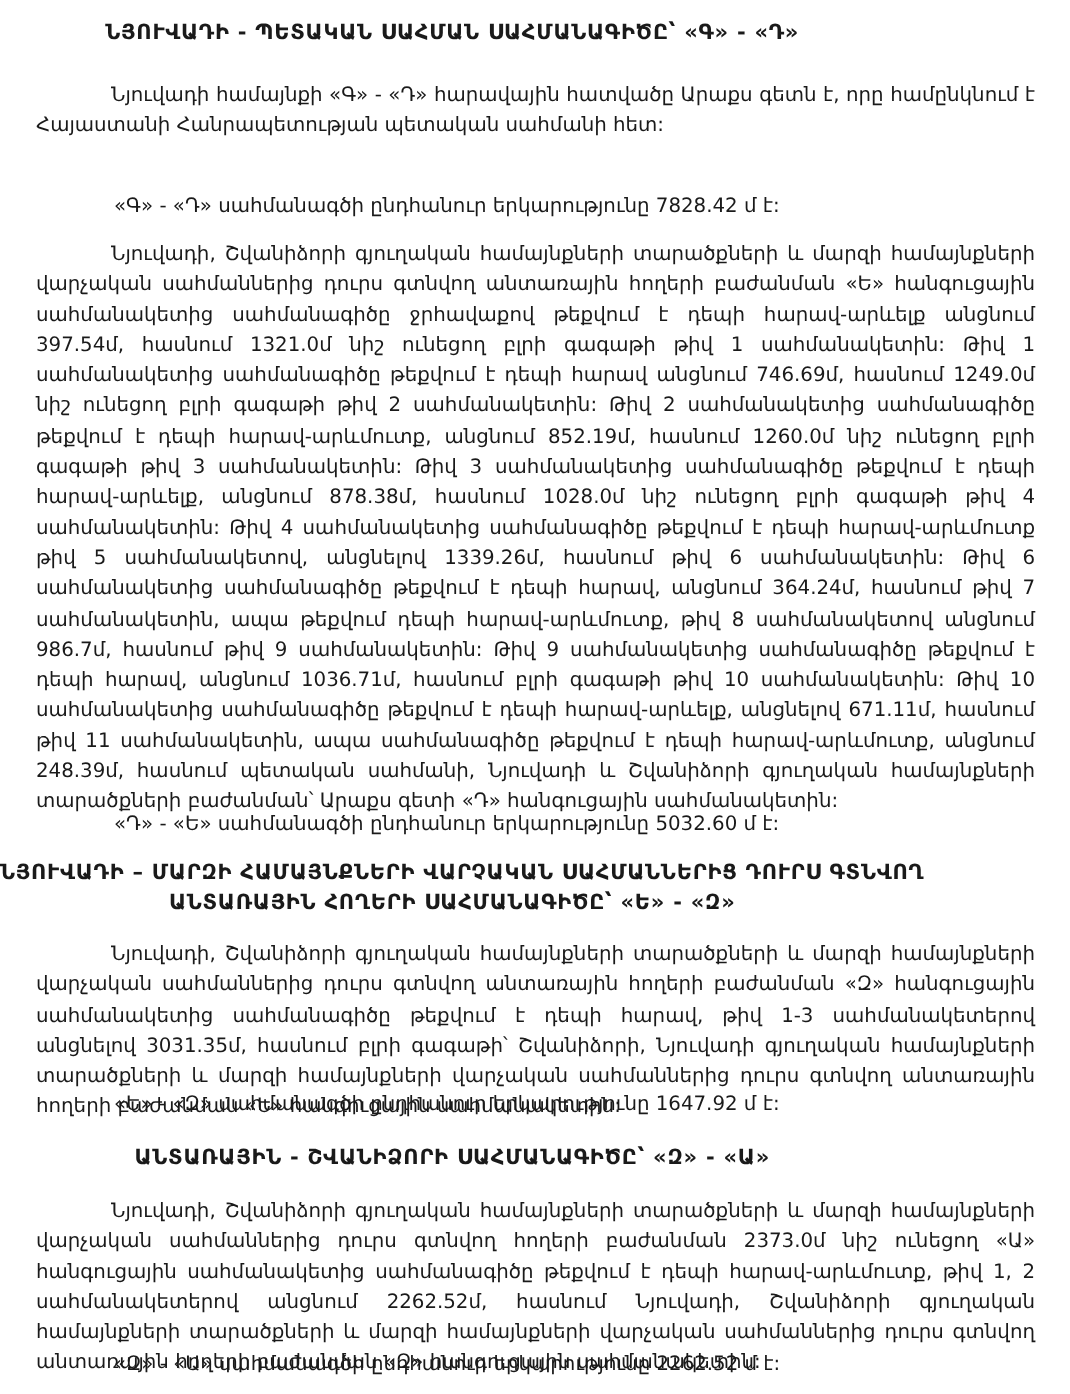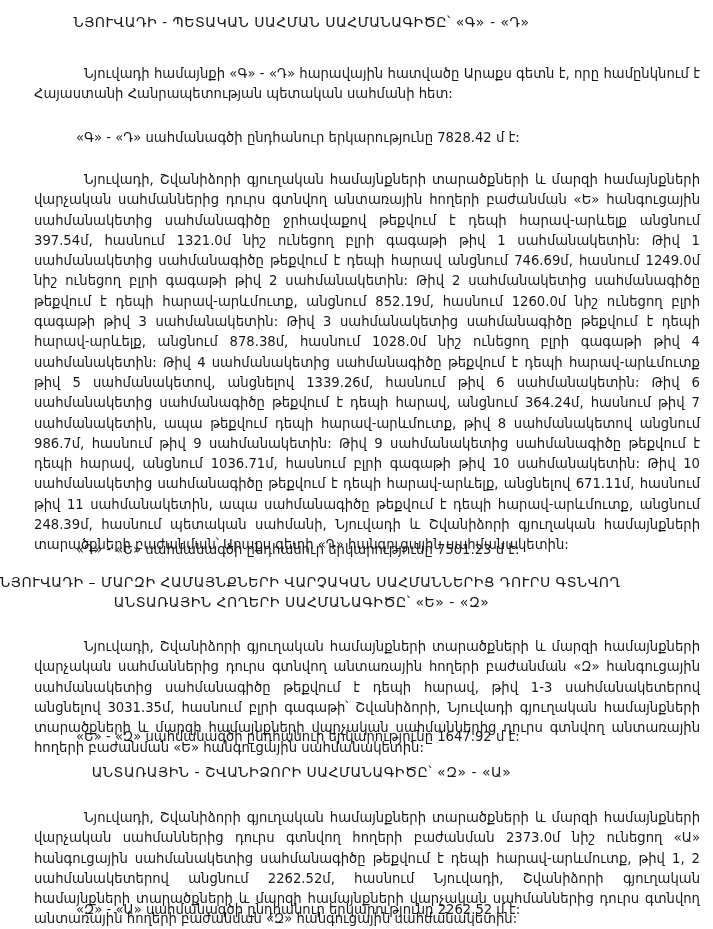--- a/index.html
+++ b/index.html
@@ -4,43 +4,43 @@
   <style>
     html, body { margin: 0; padding: 0; background: #ffffff; }
     body {
       width: 713px; height: 929px; overflow: hidden; position: relative;
       font-family: "DejaVu Sans", "Liberation Sans", sans-serif;
       color: #1a1a1a;
     }
     .page { position: absolute; left: 0; top: 0; width: 713px; height: 929px; }
     .heading {
       position: absolute; left: 0; width: 603px; text-align: center;
-      font-size: 14px; letter-spacing: 0.5px; font-weight: normal;
+      font-size: 14px; letter-spacing: 0.5px; font-weight: bold;
       line-height: 18px; white-space: nowrap;
     }
     .para {
       position: absolute; left: 22px; width: 666px;
       font-size: 13.2px; line-height: 20.3px; text-align: justify;
-      text-indent: 50px; margin: 12px;
+      text-indent: 50px; margin: 2px;
     }
     .total {
       position: absolute; left: 76px; font-size: 13.2px; line-height: 20px; white-space: nowrap;
     }
   </style>
 </head>
 <body>
 
 <div class="page">
 
   <div class="heading" style="top:13px;">ՆՅՈՒՎԱԴԻ - ՊԵՏԱԿԱՆ ՍԱՀՄԱՆ ՍԱՀՄԱՆԱԳԻԾԸ՝ «Գ» - «Դ»</div>
   <p class="para" style="top:52px;">Նյուվադի համայնքի «Գ» - «Դ» հարավային հատվածը Արաքս գետն է, որը համընկնում է Հայաստանի Հանրապետության պետական սահմանի հետ:</p>
   <div class="total" style="top:92px;margin-top:36px;">«Գ» - «Դ» սահմանագծի ընդհանուր երկարությունը 7828.42 մ է:</div>
 
   <p class="para" style="top:158px;">Նյուվադի, Շվանիձորի գյուղական համայնքների տարածքների և մարզի համայնքների վարչական սահմաններից դուրս գտնվող անտառային հողերի բաժանման «Ե» հանգուցային սահմանակետից սահմանագիծը ջրհավաքով թեքվում է դեպի հարավ-արևելք անցնում 397.54մ, հասնում 1321.0մ նիշ ունեցող բլրի գագաթի թիվ 1 սահմանակետին: Թիվ 1 սահմանակետից սահմանագիծը թեքվում է դեպի հարավ անցնում 746.69մ, հասնում 1249.0մ նիշ ունեցող բլրի գագաթի թիվ 2 սահմանակետին: Թիվ 2 սահմանակետից սահմանագիծը թեքվում է դեպի հարավ-արևմուտք, անցնում 852.19մ, հասնում 1260.0մ նիշ ունեցող բլրի գագաթի թիվ 3 սահմանակետին: Թիվ 3 սահմանակետից սահմանագիծը թեքվում է դեպի հարավ-արևելք, անցնում 878.38մ, հասնում 1028.0մ նիշ ունեցող բլրի գագաթի թիվ 4 սահմանակետին: Թիվ 4 սահմանակետից սահմանագիծը թեքվում է դեպի հարավ-արևմուտք թիվ 5 սահմանակետով, անցնելով 1339.26մ, հասնում թիվ 6 սահմանակետին: Թիվ 6 սահմանակետից սահմանագիծը թեքվում է դեպի հարավ, անցնում 364.24մ, հասնում թիվ 7 սահմանակետին, ապա թեքվում դեպի հարավ-արևմուտք, թիվ 8 սահմանակետով անցնում 986.7մ, հասնում թիվ 9 սահմանակետին: Թիվ 9 սահմանակետից սահմանագիծը թեքվում է դեպի հարավ, անցնում 1036.71մ, հասնում բլրի գագաթի թիվ 10 սահմանակետին: Թիվ 10 սահմանակետից սահմանագիծը թեքվում է դեպի հարավ-արևելք, անցնելով 671.11մ, հասնում թիվ 11 սահմանակետին, ապա սահմանագիծը թեքվում է դեպի հարավ-արևմուտք, անցնում 248.39մ, հասնում պետական սահմանի, Նյուվադի և Շվանիձորի գյուղական համայնքների տարածքների բաժանման՝ Արաքս գետի «Դ» հանգուցային սահմանակետին:</p>
-  <div class="total" style="top:540px;">«Դ» - «Ե» սահմանագծի ընդհանուր երկարությունը 7501.23 մ է:</div>
+  <div class="total" style="top:540px;">«Դ» - «Ե» սահմանագծի ընդհանուր երկարությունը 5032.60 մ է:</div>
 
   <div class="heading" style="top:573px;">ՆՅՈՒՎԱԴԻ – ՄԱՐԶԻ ՀԱՄԱՅՆՔՆԵՐԻ ՎԱՐՉԱԿԱՆ ՍԱՀՄԱՆՆԵՐԻՑ ԴՈՒՐՍ ԳՏՆՎՈՂ</div>
   <div class="heading" style="top:593px;">ԱՆՏԱՌԱՅԻՆ ՀՈՂԵՐԻ ՍԱՀՄԱՆԱԳԻԾԸ՝ «Ե» - «Զ»</div>
   <p class="para" style="top:625px;">Նյուվադի, Շվանիձորի գյուղական համայնքների տարածքների և մարզի համայնքների վարչական սահմաններից դուրս գտնվող անտառային հողերի բաժանման «Զ» հանգուցային սահմանակետից սահմանագիծը թեքվում է դեպի հարավ, թիվ 1-3 սահմանակետերով անցնելով 3031.35մ, հասնում բլրի գագաթի՝ Շվանիձորի, Նյուվադի գյուղական համայնքների տարածքների և մարզի համայնքների վարչական սահմաններից դուրս գտնվող անտառային հողերի բաժանման «Ե» հանգուցային սահմանակետին:</p>
   <div class="total" style="top:727px;">«Ե» - «Զ» սահմանագծի ընդհանուր երկարությունը 1647.92 մ է:</div>
 
   <div class="heading" style="top:763px;">ԱՆՏԱՌԱՅԻՆ - ՇՎԱՆԻՁՈՐԻ ՍԱՀՄԱՆԱԳԻԾԸ՝ «Զ» - «Ա»</div>
   <p class="para" style="top:796px;">Նյուվադի, Շվանիձորի գյուղական համայնքների տարածքների և մարզի համայնքների վարչական սահմաններից դուրս գտնվող հողերի բաժանման 2373.0մ նիշ ունեցող «Ա» հանգուցային սահմանակետից սահմանագիծը թեքվում է դեպի հարավ-արևմուտք, թիվ 1, 2 սահմանակետերով անցնում 2262.52մ, հասնում Նյուվադի, Շվանիձորի գյուղական համայնքների տարածքների և մարզի համայնքների վարչական սահմաններից դուրս գտնվող անտառային հողերի բաժանման «Զ» հանգուցային սահմանակետին:</p>
   <div class="total" style="top:900px;">«Զ» - «Ա» սահմանագծի ընդհանուր երկարությունը 2262.52 մ է:</div>
 

